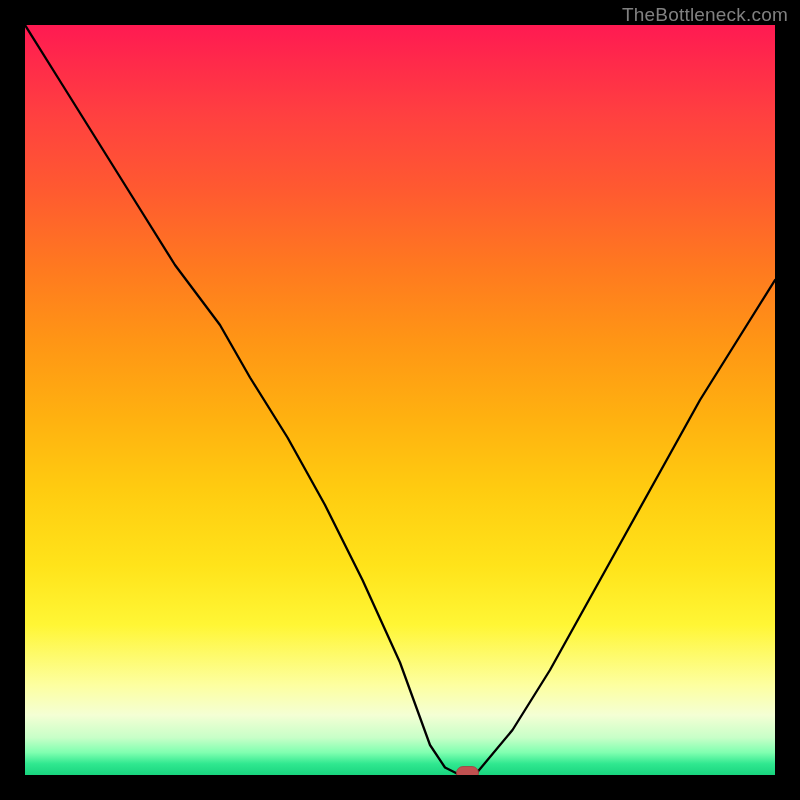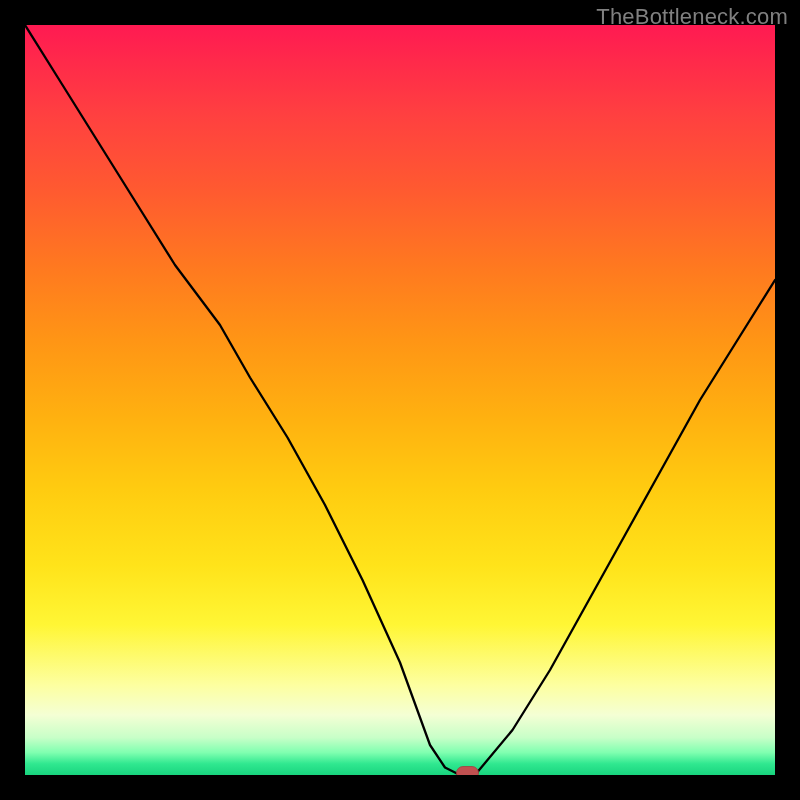--- a/index.html
+++ b/index.html
@@ -15,21 +15,21 @@
     position: relative;
     width: 800px;
     height: 800px;
     background: #000;
   }
   .watermark {
     position: absolute;
     top: 4px;
     right: 12px;
     color: #808080;
-    font-size: 22px;
+    font-size: 19px;
     font-weight: 500;
     letter-spacing: 0.2px;
     z-index: 10;
   }
   .plot-area {
     position: absolute;
     left: 25px;
     top: 25px;
     width: 750px;
     height: 750px;

